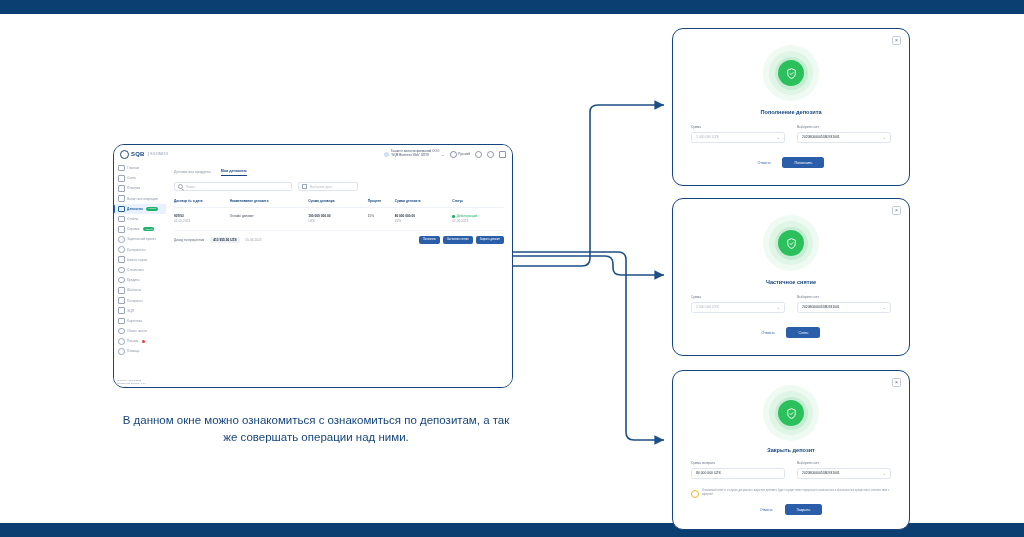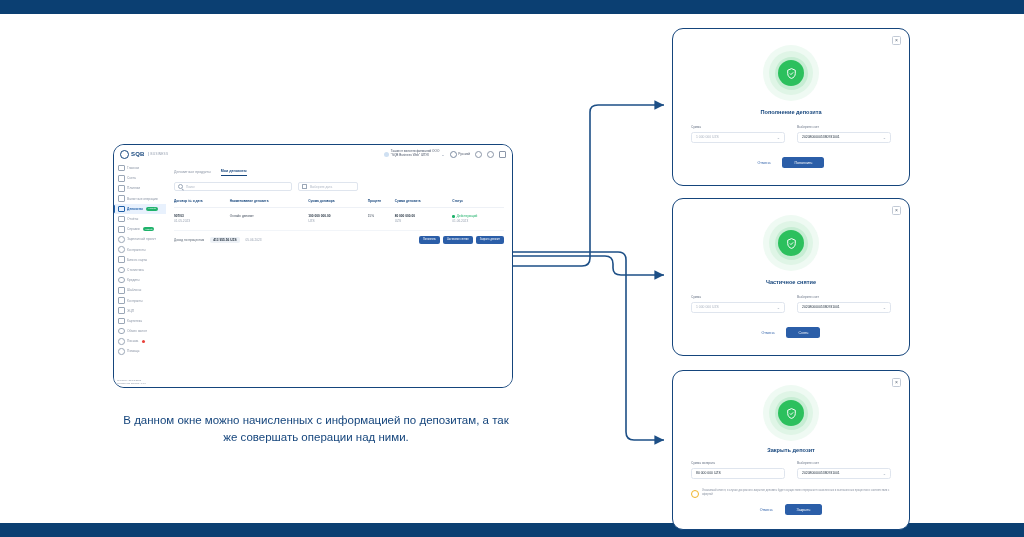--- a/index.html
+++ b/index.html
@@ -412,13 +412,13 @@
   <div class="note" style="top:118px;">
     <div class="note-ic"></div>
     <div class="note-t">Уважаемый клиент, в случае досрочного закрытия депозита будет осуществлен перерасчет начисленных и выплаченных процентов в соответствии с офертой</div>
   </div>
   <div class="m-acts" style="top:133px;">
     <div class="btn-ghost">Отмена</div>
     <div class="btn-prim">Закрыть</div>
   </div>
 </div>
 
-<div class="caption">В данном окне можно начисленных с информацией по депозитам, а так же совершать операции над ними.</div>
+<div class="caption">В данном окне можно ознакомиться с ознакомиться по депозитам, а так же совершать операции над ними.</div>
 
 </body></html>

